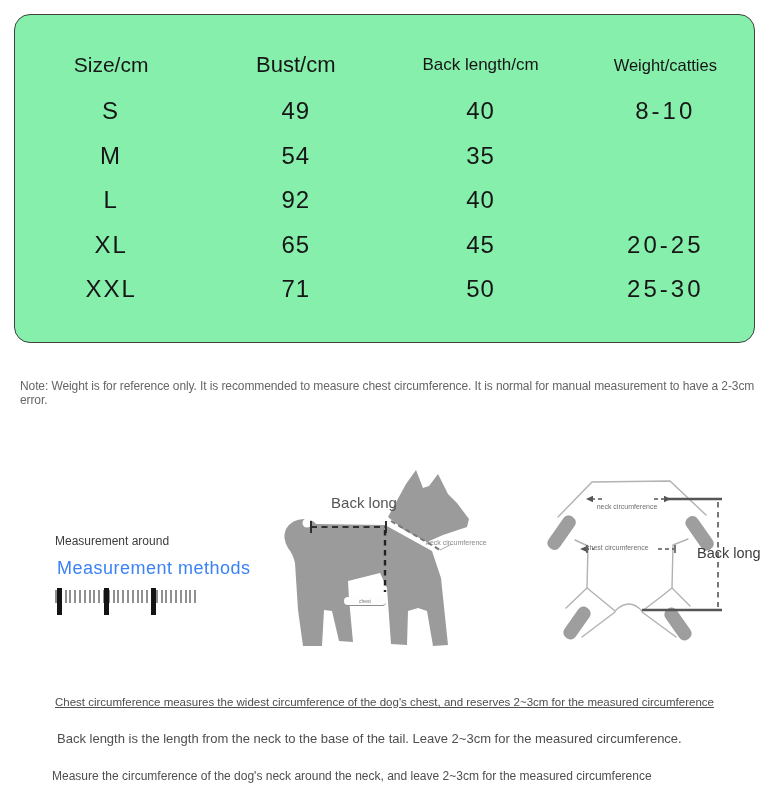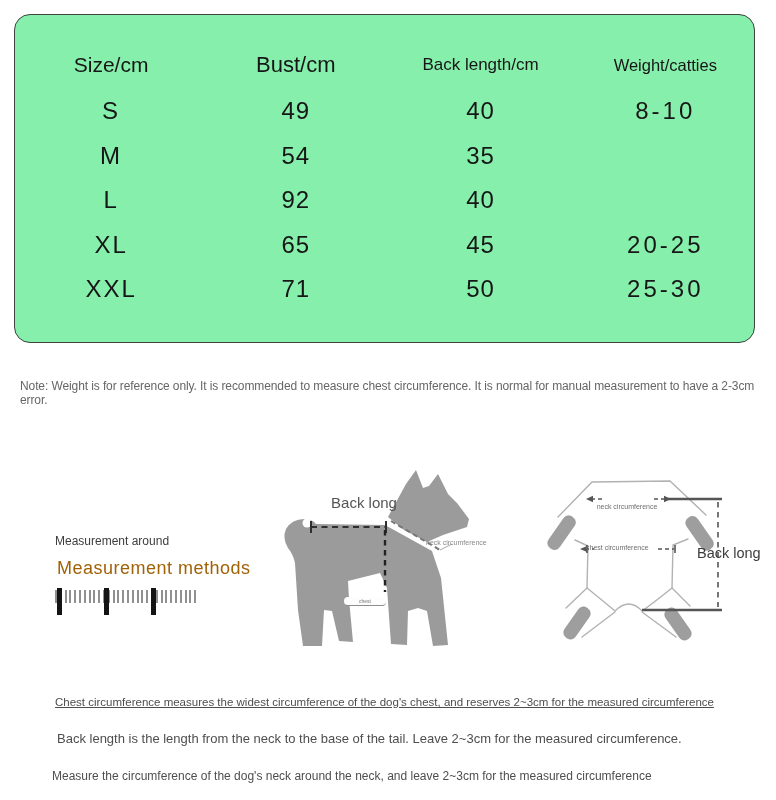--- a/index.html
+++ b/index.html
@@ -22,21 +22,21 @@
   .thead .c4 { font-size:16.5px; }
   .td { font-size:24px; letter-spacing:1px; }
   .td-size { letter-spacing:2px; }
   .td-weight { letter-spacing:3px; }
 
   
   .note { position:absolute; left:20px; top:379px; width:740px; font-size:12px; color:#666; letter-spacing:-0.1px; }
 
   
   .measure-sm { position:absolute; left:55px; top:534px; font-size:12px; color:#3d3d3d; }
-  .measure-lg { position:absolute; left:57px; top:558px; font-size:18px; color:#a16207; letter-spacing:0.5px; }
+  .measure-lg { position:absolute; left:57px; top:558px; font-size:18px; color:#3b82f6; letter-spacing:0.5px; }
   .ruler { position:absolute; left:55px; top:588px; width:146px; height:28px; }
   .ruler-ticks { position:absolute; left:0; top:2px; width:143px; height:13px;
     background:repeating-linear-gradient(90deg,#909090 0 2px,transparent 2px 4.8px); }
   .ruler-bar { position:absolute; top:0; width:5px; height:27px; background:#141414; }
   .rb1 { left:2px; } .rb2 { left:49px; } .rb3 { left:96px; }
 
   
   .dog-svg { position:absolute; left:280px; top:460px; width:200px; height:200px; }
   .garment-svg { position:absolute; left:530px; top:455px; width:246px; height:210px; }
 

